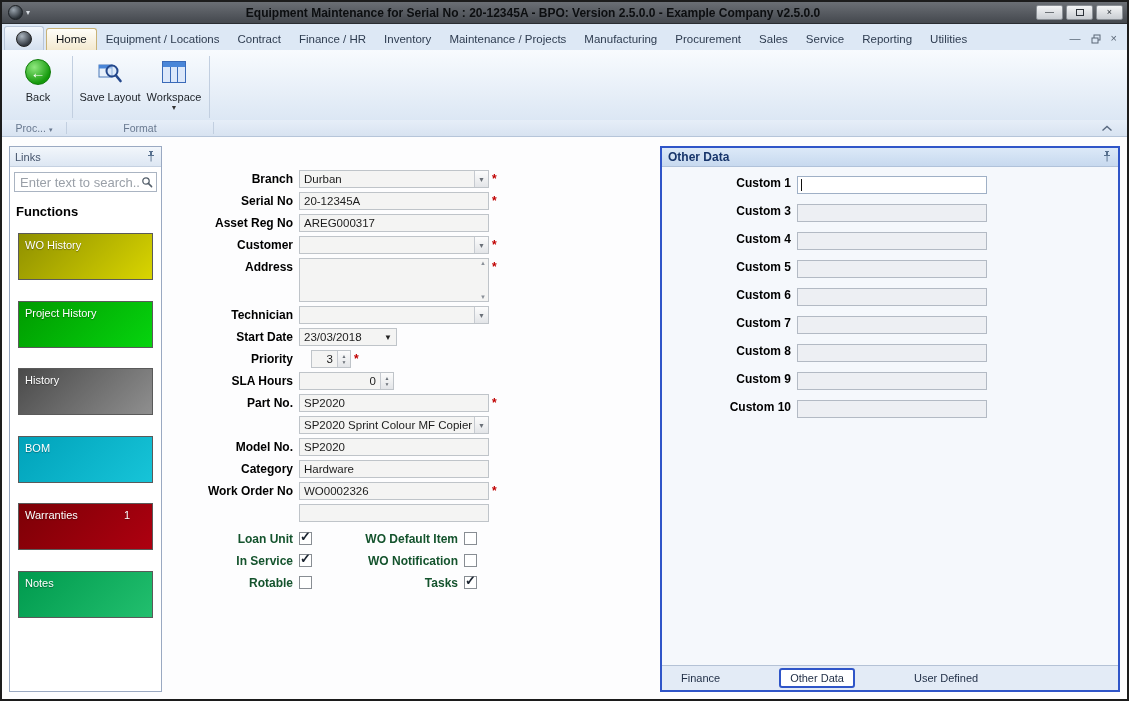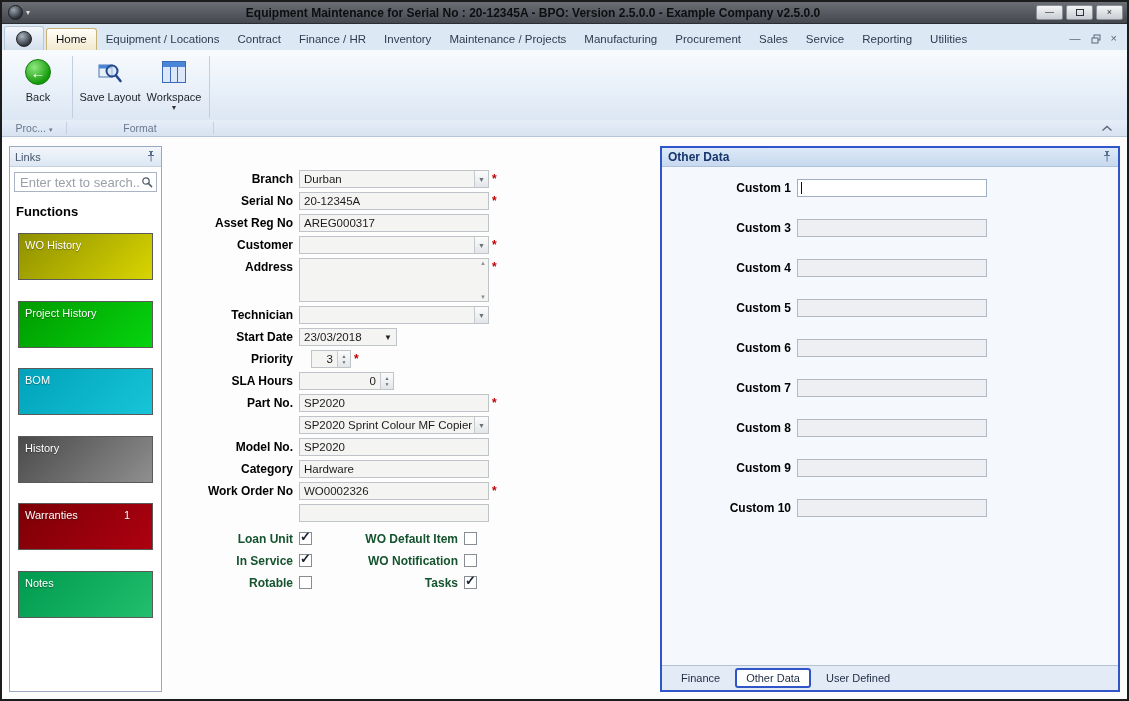--- a/index.html
+++ b/index.html
@@ -140,28 +140,28 @@
   .cbmark { position: absolute; left: 0px; top: -4px; font-size: 13px; font-weight: bold; color: #1b2430; }
 
   
   .odp { position: absolute; right: 7px; top: 9px; width: 460px; bottom: 7px;
     border: 2px solid #2f55c8; background: #f5f8fc; }
   .odp-head { height: 19px; background: linear-gradient(#dcE9f8, #c7d9ef);
     border-bottom: 1px solid #b0c2da; display: flex; align-items: center; padding: 0 6px;
     font-size: 12px; font-weight: bold; color: #17356b; }
   .odp-head .t { flex: 1; }
   .odp-body { padding-top: 9px; }
-  .od-row { display: flex; align-items: center; margin-bottom: 16px; height: 24px; }
+  .od-row { display: flex; align-items: flex-start; margin-bottom: 4px; height: 24px; }
   .od-label { width: 135px; text-align: right; font-size: 12px; font-weight: bold; color: #000; padding-right: 6px; white-space: nowrap; }
   .od-input { width: 190px; height: 18px; border: 1px solid #b3bac4; background: #edeff3; display: flex; align-items: center; padding: 0 3px; }
   .od-input.editable { background: #fff; border-color: #9fb0c6; }
   .caret-line { width: 1px; height: 12px; background: #111; }
   .odp-tabs { position: absolute; left: 0; right: 0; bottom: 0; height: 25px;
     background: #e3ebf6; border-top: 1px solid #b4c2d6; display: flex; align-items: center;
-    padding-left: 8px; font-size: 11px; color: #1e2c44; }
+    padding-left: 8px; font-size: 11px; color: #1e2c44; gap: 44px; }
   .od-tab { padding: 4px 11px; cursor: default; }
   .od-tab.active { background: #fff; border: 2px solid #2f55c8; border-radius: 3px; padding: 2px 9px; margin: 0 4px; }
 
   .pin-svg, .mag-svg { display: block; }
 </style>
 </head>
 <body>
 
 <div class="win">
 
@@ -274,26 +274,26 @@
       <div class="fn-h">Functions</div>
       <div class="tiles">
         <div class="tile" style="background: linear-gradient(135deg, rgb(143, 144, 0), rgb(217, 213, 0));">
             <span>WO History</span>
             <span></span>
           </div>
         <div class="tile" style="background: linear-gradient(135deg, rgb(0, 155, 0), rgb(6, 212, 14));">
             <span>Project History</span>
             <span></span>
           </div>
+        <div class="tile" style="background: linear-gradient(135deg, rgb(74, 74, 74), rgb(143, 143, 143));">
+            <span>History</span>
+            <span></span>
+          </div>
         <div class="tile" style="background: linear-gradient(135deg, rgb(0, 162, 186), rgb(23, 196, 216));">
             <span>BOM</span>
-            <span></span>
-          </div>
-        <div class="tile" style="background: linear-gradient(135deg, rgb(74, 74, 74), rgb(143, 143, 143));">
-            <span>History</span>
             <span></span>
           </div>
         <div class="tile" style="background: linear-gradient(135deg, rgb(124, 0, 6), rgb(174, 0, 16));">
             <span>Warranties</span>
             <span>1</span>
           </div>
         <div class="tile" style="background: linear-gradient(135deg, rgb(0, 154, 78), rgb(34, 191, 110));">
             <span>Notes</span>
             <span></span>
           </div>

